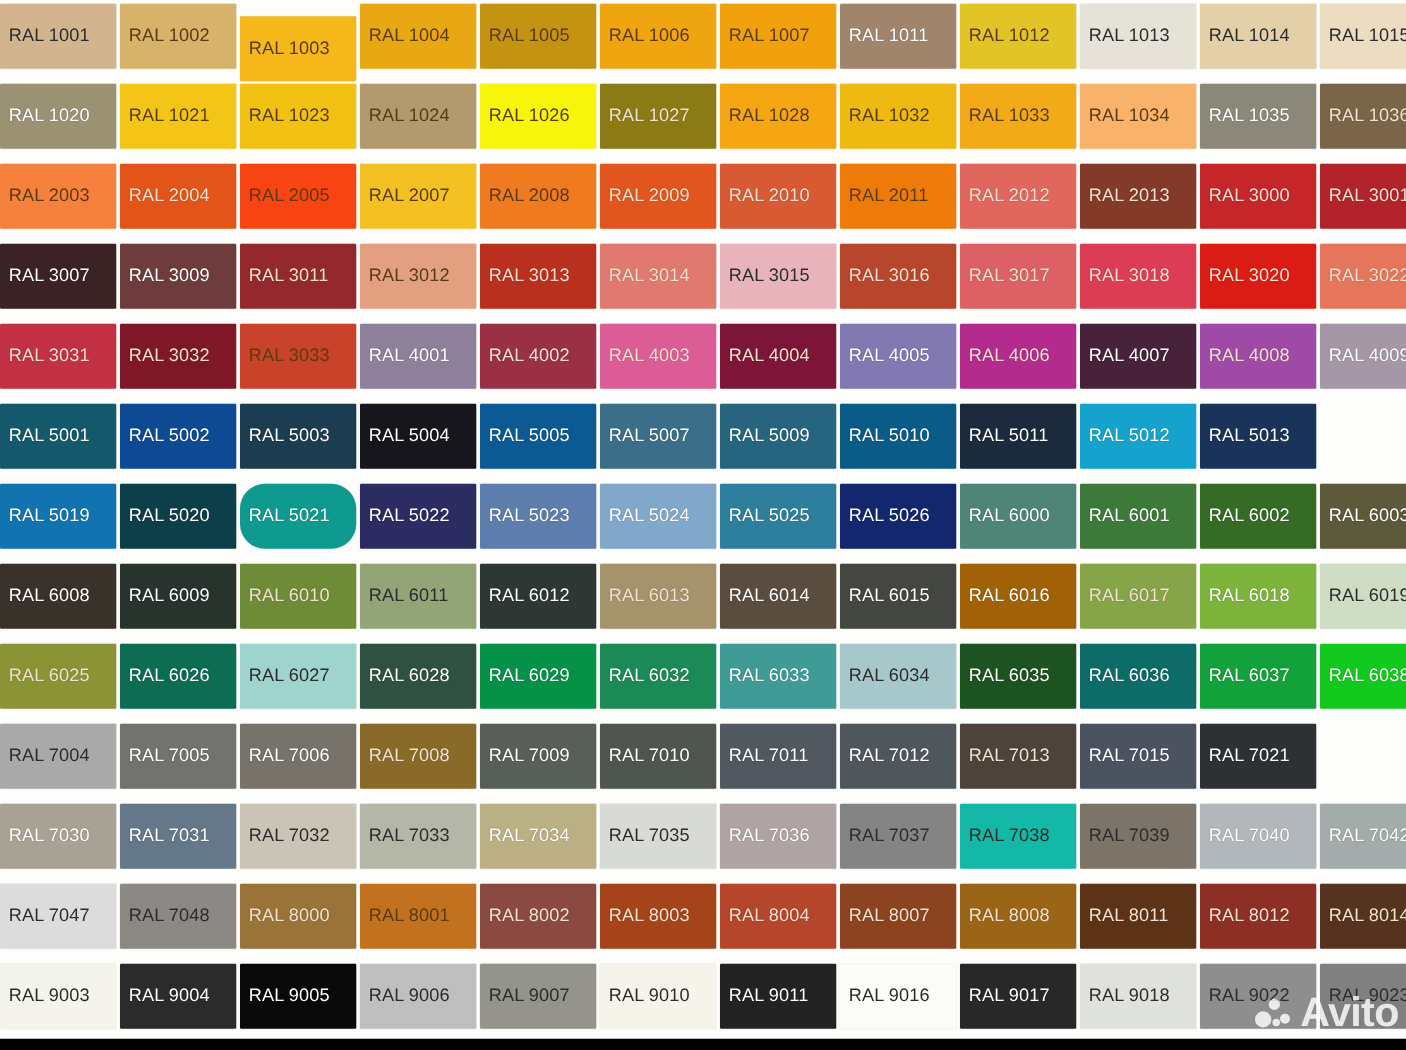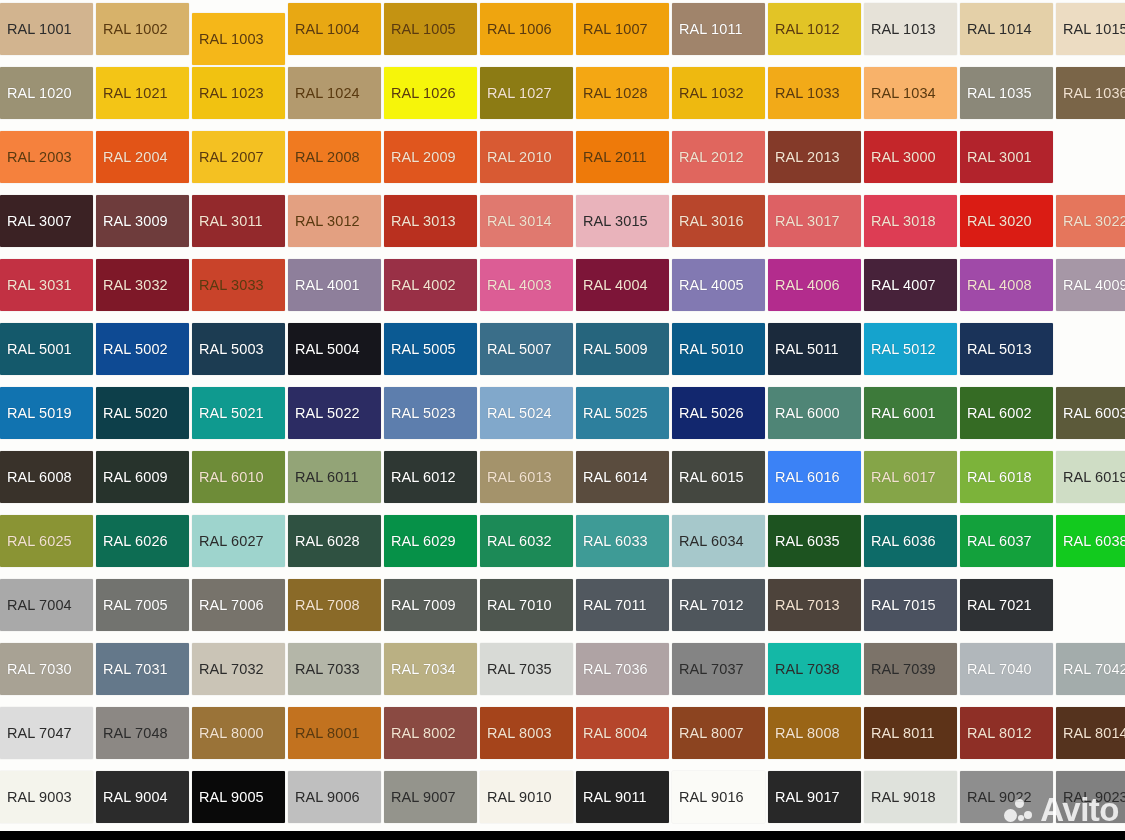--- a/index.html
+++ b/index.html
@@ -176,20 +176,23 @@
           <span class="lbl">RAL 1036</span>
         </div>
       </div>
       <div class="row">
         <div class="swatch warm" style="background: rgb(245, 129, 61);">
           <span class="lbl">RAL 2003</span>
         </div>
         <div class="swatch pale" style="background: rgb(226, 84, 23);">
           <span class="lbl">RAL 2004</span>
         </div>
+        <div class="swatch warm" style="background: rgb(247, 68, 18);">
+          <span class="lbl">RAL 2005</span>
+        </div>
         <div class="swatch warm" style="background: rgb(244, 193, 34);">
           <span class="lbl">RAL 2007</span>
         </div>
         <div class="swatch warm" style="background: rgb(240, 122, 32);">
           <span class="lbl">RAL 2008</span>
         </div>
         <div class="swatch pale" style="background: rgb(224, 86, 30);">
           <span class="lbl">RAL 2009</span>
         </div>
         <div class="swatch pale" style="background: rgb(216, 90, 51);">
@@ -322,21 +325,21 @@
           <span class="lbl">RAL 5013</span>
         </div>
       </div>
       <div class="row">
         <div class="swatch dark" style="background: rgb(17, 115, 176);">
           <span class="lbl">RAL 5019</span>
         </div>
         <div class="swatch dark" style="background: rgb(13, 63, 74);">
           <span class="lbl">RAL 5020</span>
         </div>
-        <div class="swatch dark" style="background: rgb(15, 154, 143);">
+        <div class="swatch dark" style="background: rgb(15, 154, 143); border-radius: 20px;">
           <span class="lbl">RAL 5021</span>
         </div>
         <div class="swatch dark" style="background: rgb(44, 44, 99);">
           <span class="lbl">RAL 5022</span>
         </div>
         <div class="swatch dark" style="background: rgb(93, 126, 173);">
           <span class="lbl">RAL 5023</span>
         </div>
         <div class="swatch dark" style="background: rgb(129, 168, 203);">
           <span class="lbl">RAL 5024</span>
@@ -378,21 +381,21 @@
         </div>
         <div class="swatch pale" style="background: rgb(164, 147, 107);">
           <span class="lbl">RAL 6013</span>
         </div>
         <div class="swatch dark" style="background: rgb(90, 76, 62);">
           <span class="lbl">RAL 6014</span>
         </div>
         <div class="swatch dark" style="background: rgb(68, 71, 64);">
           <span class="lbl">RAL 6015</span>
         </div>
-        <div class="swatch dark" style="background: #3b82f6;">
+        <div class="swatch dark" style="background: #a16207;">
           <span class="lbl">RAL 6016</span>
         </div>
         <div class="swatch pale" style="background: rgb(133, 165, 72);">
           <span class="lbl">RAL 6017</span>
         </div>
         <div class="swatch dark" style="background: rgb(124, 179, 58);">
           <span class="lbl">RAL 6018</span>
         </div>
         <div class="swatch light" style="background: rgb(207, 221, 197);">
           <span class="lbl">RAL 6019</span>

